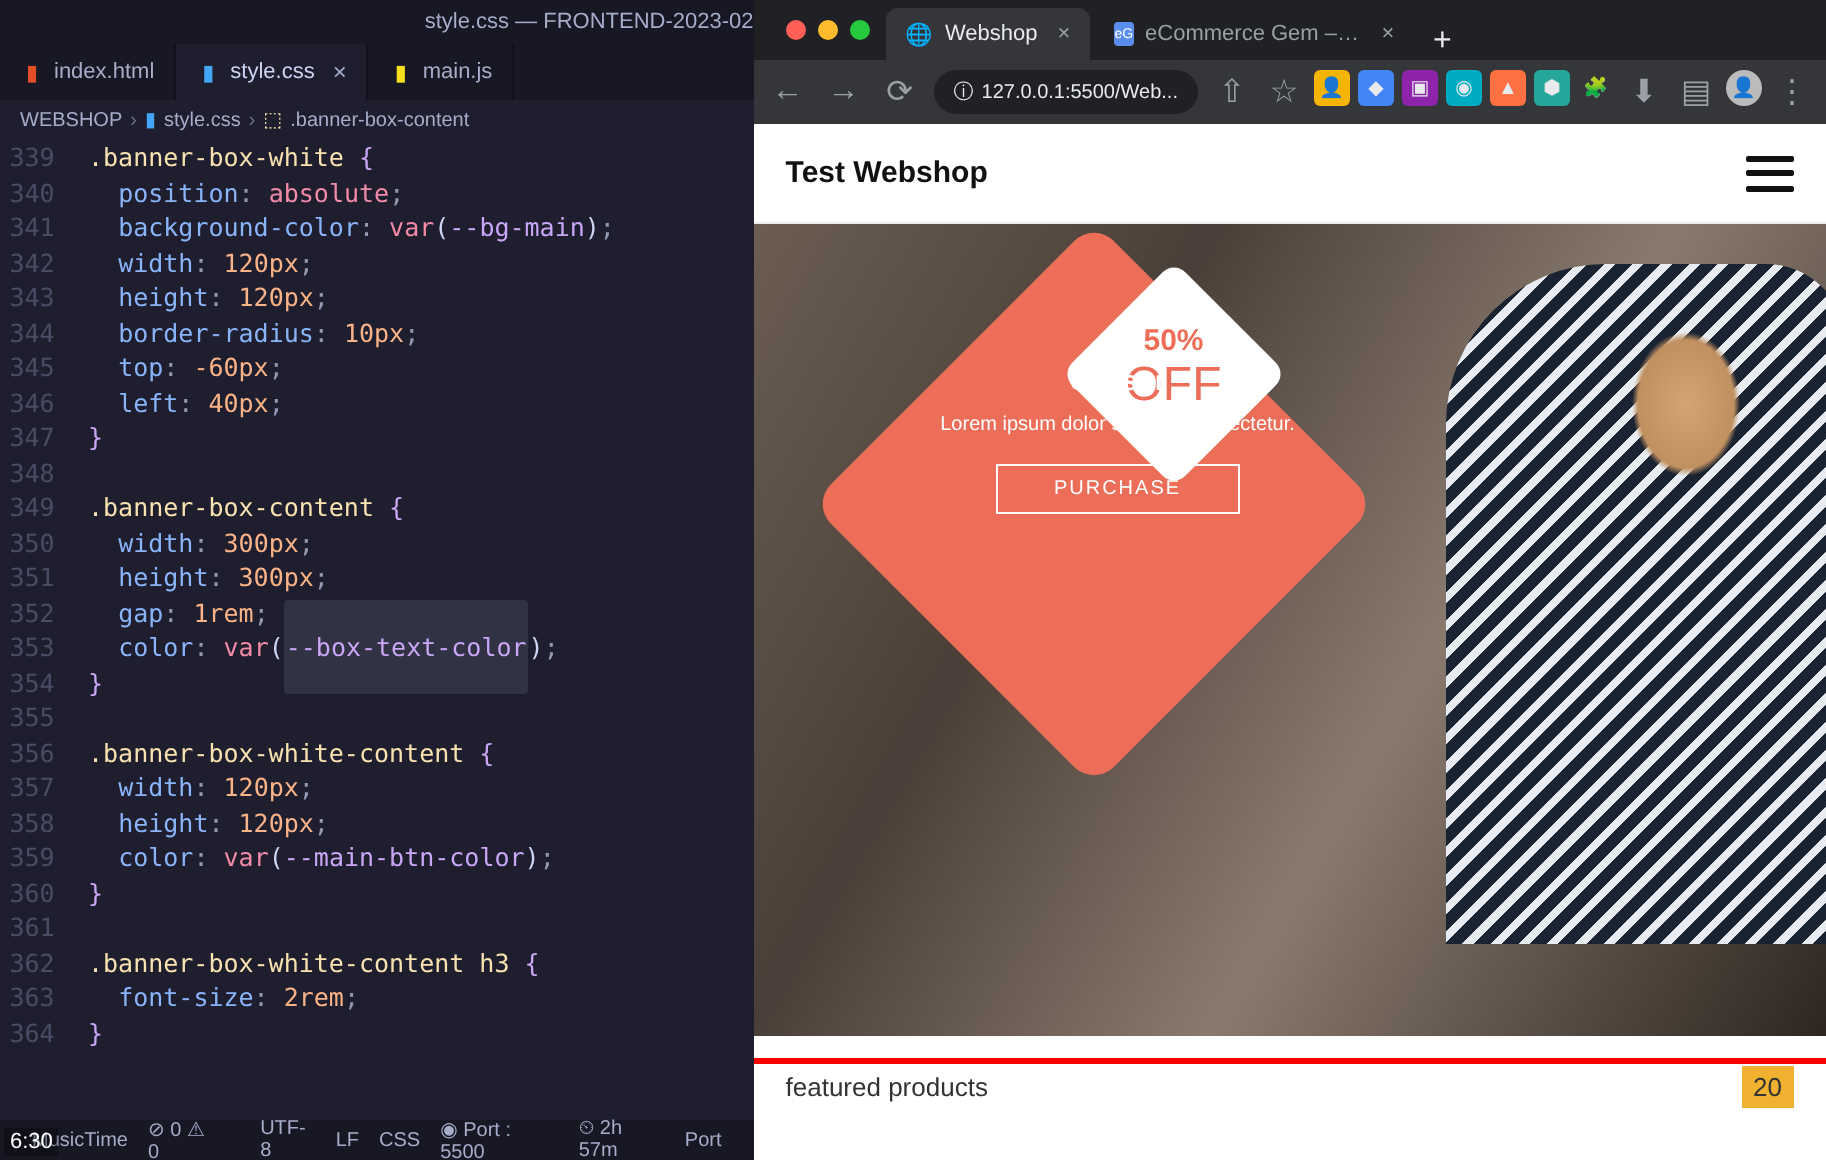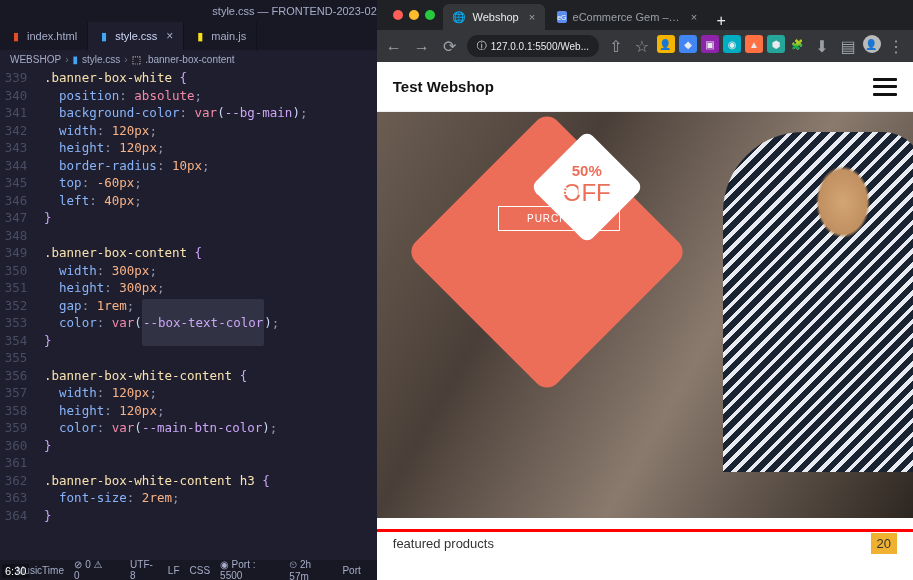--- a/index.html
+++ b/index.html
@@ -223,20 +223,21 @@
       <div class="hero">
         <div class="person"></div>
         <div class="banner"></div>
         <div class="white-box"></div>
         <div class="white-content">
           <div class="pct">50%</div>
           <div class="off">OFF</div>
         </div>
         <div class="banner-content">
           <h4>Cimsor</h4>
+          <p>Lorem ipsum dolor sit amet consectetur.</p>
           <button>PURCHASE</button>
         </div>
       </div>
       <div class="featured">
         <span>featured products</span>
         <span class="yr">20</span>
       </div>
       <div class="redline"></div>
     </div>
   </div>

